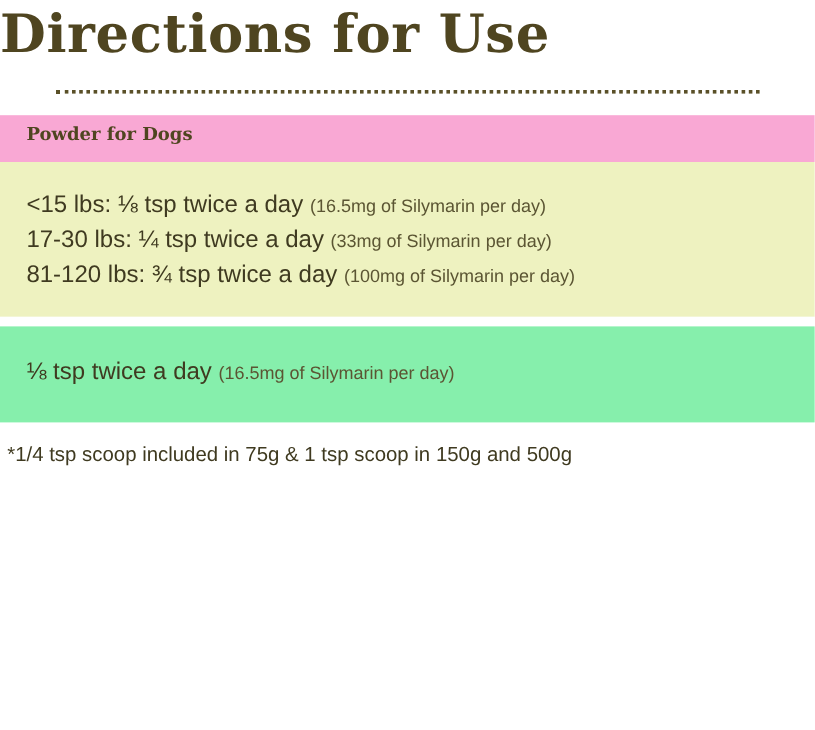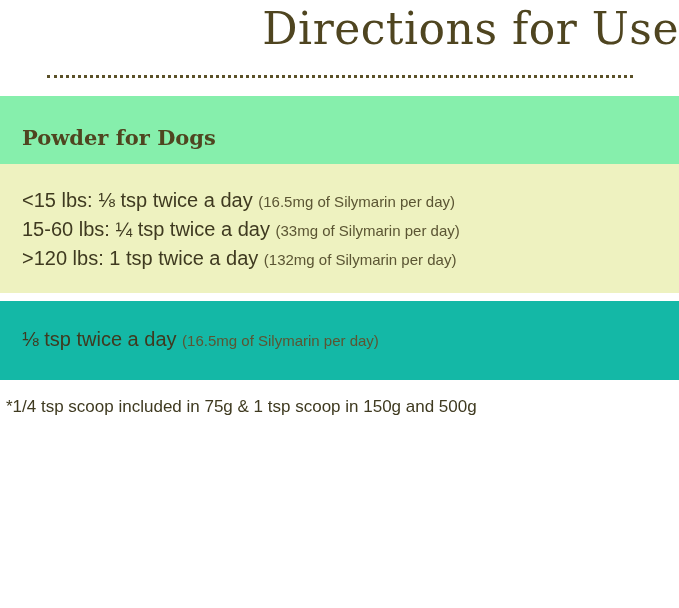--- a/index.html
+++ b/index.html
@@ -14,43 +14,43 @@
     color: #4a3f22;
     overflow: hidden;
   }
   .page {
     position: relative;
     width: 679px;
     height: 608px;
     box-sizing: border-box;
   }
   .title {
-    text-align: right;
+    text-align: left;
     font-family: "DejaVu Serif", serif;
-    font-weight: normal;
+    font-weight: bold;
     font-size: 44px;
     letter-spacing: 0.5px;
     color: #4f4520;
     margin: 0;
     padding: 4px 0 6px 0;
     line-height: 1.15;
   }
   .divider {
     width: 586px;
     margin: 14px auto 18px auto;
     height: 0;
     border-top: 3px dotted #5a5028;
   }
   .section-header {
-    background: #86efac;
+    background: #f9a8d4;
     color: #4f4520;
     font-family: "DejaVu Serif", serif;
     font-weight: bold;
-    font-size: 21px;
-    padding: 30px 0 14px 22px;
+    font-size: 15px;
+    padding: 8px 0 14px 22px;
     line-height: 1.15;
     box-sizing: border-box;
   }
   .section-body {
     background: #eef2c0;
     padding: 22px 22px 20px 22px;
     box-sizing: border-box;
   }
   .dose-line {
     font-size: 20px;
@@ -63,21 +63,21 @@
   }
   .dose-note {
     font-size: 15px;
     color: #5b5533;
   }
   .spacer {
     height: 8px;
     background: #ffffff;
   }
   .cats-body {
-    background: #14b8a6;
+    background: #86efac;
     padding: 24px 22px 26px 22px;
     box-sizing: border-box;
   }
   .footnote {
     font-size: 17px;
     color: #3f3a20;
     padding: 16px 6px 0 6px;
     line-height: 1.3;
   }
 </style>
@@ -91,26 +91,26 @@
   <div class="divider"></div>
 
   <div class="section-header">Powder for Dogs</div>
 
   <div class="section-body">
     <div class="dose-line">
       <span class="dose-main">&lt;15 lbs: ⅛ tsp twice a day</span>
       <span class="dose-note">(16.5mg of Silymarin per day)</span>
     </div>
     <div class="dose-line">
-      <span class="dose-main">15-60 lbs: ¼ tsp twice a day</span>
+      <span class="dose-main">17-30 lbs: ¼ tsp twice a day</span>
       <span class="dose-note">(33mg of Silymarin per day)</span>
     </div>
     <div class="dose-line">
-      <span class="dose-main">&gt;120 lbs: 1 tsp twice a day</span>
-      <span class="dose-note">(132mg of Silymarin per day)</span>
+      <span class="dose-main">81-120 lbs: ¾ tsp twice a day</span>
+      <span class="dose-note">(100mg of Silymarin per day)</span>
     </div>
   </div>
 
   <div class="spacer"></div>
 
 
   <div class="cats-body">
     <div class="dose-line">
       <span class="dose-main">⅛ tsp twice a day</span>
       <span class="dose-note">(16.5mg of Silymarin per day)</span>

